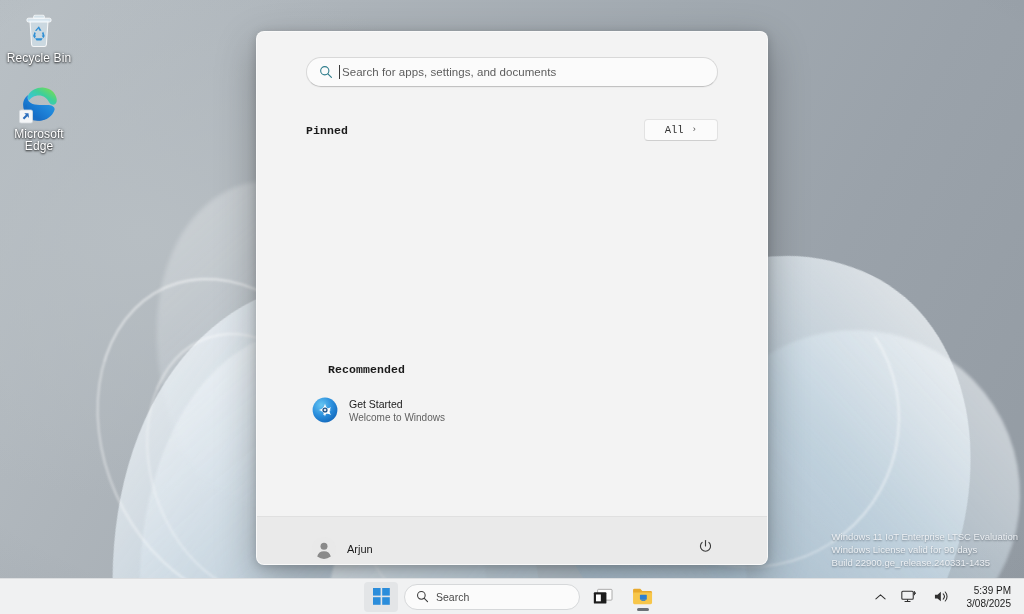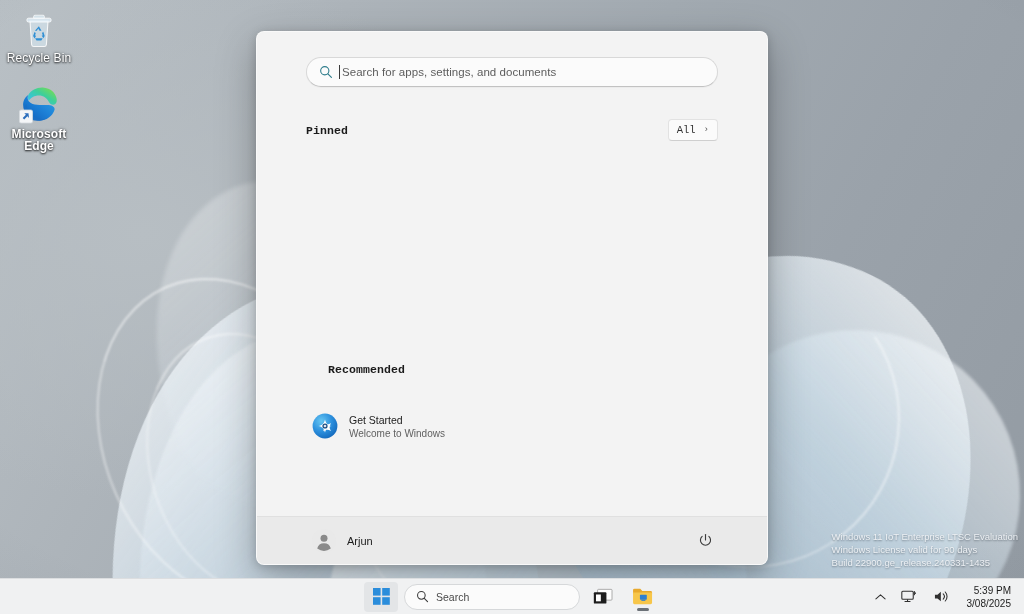--- a/index.html
+++ b/index.html
@@ -123,41 +123,41 @@
 
   .section-head {
     display:flex; align-items:center; justify-content:space-between;
     margin-top:32px;
     font-family:Liberation Mono, monospace;
   }
   .section-title { font-size:11.5px; font-weight:bold; color:#1a1a1a; letter-spacing:.1px; }
   .all-btn {
     display:flex; align-items:center; gap:8px;
     background:#fbfbfb; border:1px solid #e2e2e2; border-bottom-color:#cfcfcf;
-    border-radius:4px; height:22px; padding:0 8px;
+    border-radius:4px; height:22px; padding:0 20px;
     font-size:10.5px; color:#333;
   }
   .all-btn .chev { font-size:9px; color:#555; }
 
   .pinned-grid { height:212px; }
 
   .rec-head { margin-top:10px;padding-left:22px; }
-  .rec-list { margin-top:32px; }
+  .rec-list { margin-top:16px; }
   .rec-item { display:flex; align-items:center; gap:11px; padding:5px 6px; border-radius:4px; }
   .rec-ico { width:26px; height:26px; flex:0 0 26px; }
   .rec-text { display:flex; flex-direction:column; gap:2px; }
   .rec-title { font-size:10.5px; color:#1c1c1c; }
   .rec-sub { font-size:10px; color:#616161; }
 
   #start-footer {
     height:48px; flex:0 0 48px;
     background:#eaeaea;
     border-top:1px solid #e0e0e0;
-    display:flex; align-items:center; justify-content:space-between;
-    padding:3px 49px;
+    display:flex; align-items:flex-start; justify-content:space-between;
+    padding:16px 49px;
   }
   .user-box { display:flex; align-items:center; gap:11px; padding:4px 6px; border-radius:4px; }
   .avatar {
     width:24px; height:24px; border-radius:50%;
     background:#e8e8e8; display:flex; align-items:center; justify-content:center;
     overflow:hidden;
   }
   .user-name { font-size:11px; color:#1c1c1c; }
   .power-btn { width:26px; height:26px; display:flex; align-items:center; justify-content:center; border-radius:4px; }
 
@@ -235,21 +235,21 @@
         <path d="M16.9 14.2 l2.6 4.5 h-2 l-1.3 -2.2 -1.3 2.2 h-2 Z"></path>
         <path d="M21.3 19.8 l1.4 4.2 -1.4 2.3 -1.6 -2.7 1.1 -0.1 -0.8 -2.5 Z"></path>
         <path d="M12.5 19.9 l-1.4 4.2 1.5 2.3 1.5 -2.7 -1.1 -0.1 0.8 -2.5 Z"></path>
         <path d="M13.1 26.3 h7.6 l-1.4 2.1 h-4.8 Z"></path>
       </g>
     </svg>
   </div>
   <div>Recycle Bin</div>
 </div>
 
-<div class="desk-icon" style="left:2px; top:84px;font-weight:bold;">
+<div class="desk-icon" style="left:2px; top:84px;">
   <div class="glyph">
     <svg width="40" height="40" viewBox="0 0 40 40">
       <defs>
         <linearGradient id="edgeA" x1="0" y1="1" x2="1" y2="0">
           <stop offset="0" stop-color="#0f5bb5"></stop>
           <stop offset="0.5" stop-color="#1c7fd6"></stop>
           <stop offset="1" stop-color="#2ea3e8"></stop>
         </linearGradient>
         <linearGradient id="edgeB" x1="0.1" y1="0.9" x2="0.95" y2="0.1">
           <stop offset="0" stop-color="#35c1f1"></stop>

